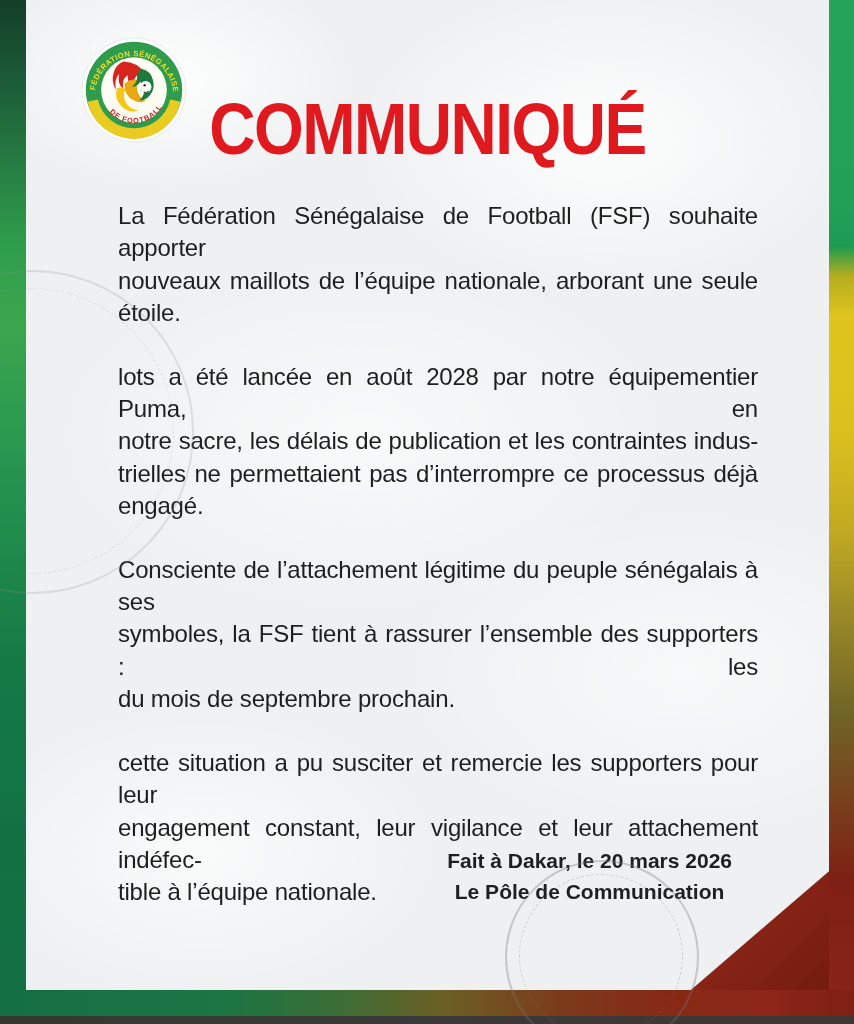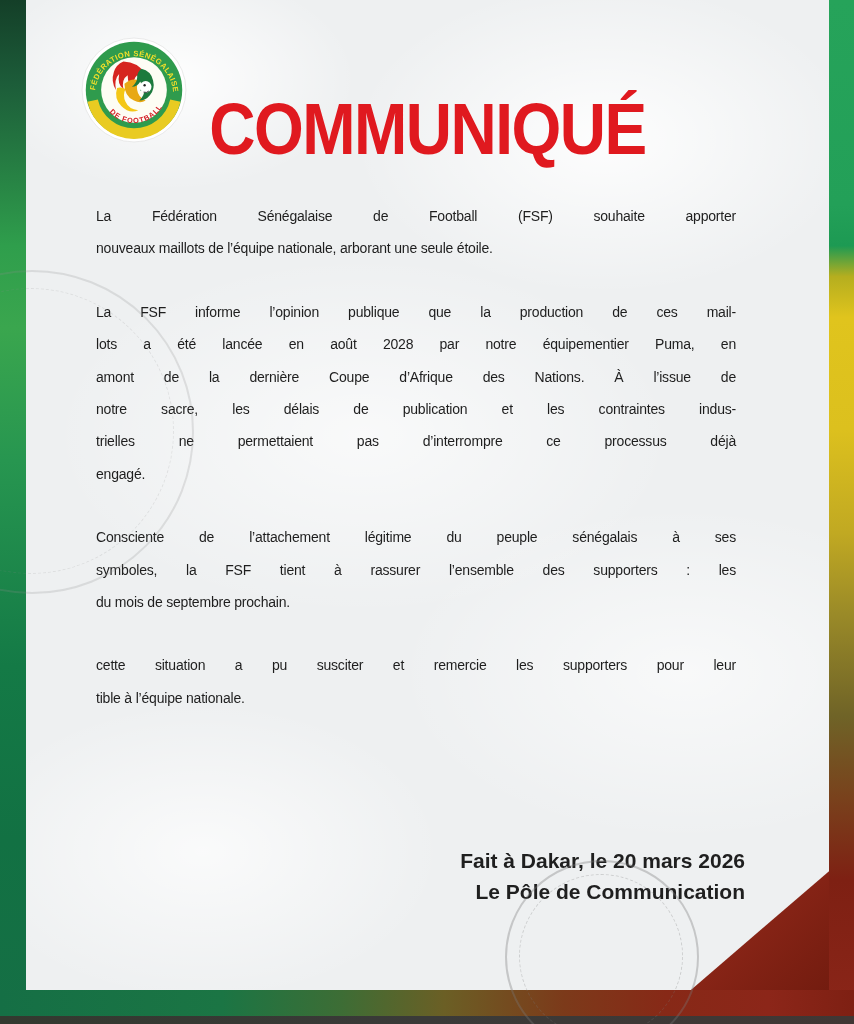--- a/index.html
+++ b/index.html
@@ -54,32 +54,32 @@
   .logo{position:absolute;left:55px;top:37px;width:106px;height:106px;}
   
   .title{
     position:absolute;left:0;top:92px;width:100%;text-align:center;
     font-size:64px;font-weight:bold;letter-spacing:-1.5px;color:#e0191f;
     transform:scaleY(1.14);transform-origin:50% 50%;
     white-space:nowrap;
   }
   
   .content{
-    position:absolute;left:70px;top:200px;width:640px;color:#1e1e1e;
-    font-size:14px;line-height:32.4px;letter-spacing:-0.2px;
+    position:absolute;left:92px;top:200px;width:640px;color:#1e1e1e;
+    font-size:24px;line-height:32.4px;letter-spacing:-0.2px;
   }
   .paragraph{margin:0 0 31px 0;}
   .line{text-align:justify;text-align-last:justify;}
   .line.last{text-align-last:left;}
   
   .signature{
     position:absolute;left:82px;top:845px;width:640px;
     font-size:21px;line-height:31px;font-weight:bold;color:#1f1f1f;
   }
-  .signature-inner{margin-left:auto;width:max-content;text-align:right;margin-right:3px;}
+  .signature-inner{margin-left:auto;width:max-content;text-align:center;margin-right:16px;}
 </style>
 </head>
 <body>
 
 <div class="canvas">
 
   <div class="corner-fold"></div>
   <div class="band-left"></div>
   <div class="band-right"></div>
   <div class="band-bottom"></div>
@@ -115,34 +115,33 @@
     </svg>
 
     <div class="title">COMMUNIQUÉ</div>
 
     <div class="content">
         <div class="paragraph">
           <div class="line">La Fédération Sénégalaise de Football (FSF) souhaite apporter</div>
           <div class="line last">nouveaux maillots de l’équipe nationale, arborant une seule étoile.</div>
         </div>
         <div class="paragraph">
-          <div class="line">La FSF informe l’opinion publique que la production de ces mail-</div>
           <div class="line">lots a été lancée en août 2028 par notre équipementier Puma, en</div>
-          <div class="line">amont de la dernière Coupe d’Afrique des Nations. À l’issue de</div>
           <div class="line">notre sacre, les délais de publication et les contraintes indus-</div>
           <div class="line">trielles ne permettaient pas d’interrompre ce processus déjà</div>
           <div class="line last">engagé.</div>
         </div>
         <div class="paragraph">
           <div class="line">Consciente de l’attachement légitime du peuple sénégalais à ses</div>
           <div class="line">symboles, la FSF tient à rassurer l’ensemble des supporters : les</div>
           <div class="line last">du mois de septembre prochain.</div>
         </div>
         <div class="paragraph">
           <div class="line">cette situation a pu susciter et remercie les supporters pour leur</div>
+          <div class="line">engagement constant, leur vigilance et leur attachement indéfec-</div>
           <div class="line last">tible à l’équipe nationale.</div>
         </div>
       </div>
 
     <div class="signature">
       <div class="signature-inner">
         <div>Fait à Dakar, le 20 mars 2026</div>
         <div>Le Pôle de Communication</div>
       </div>
     </div>

